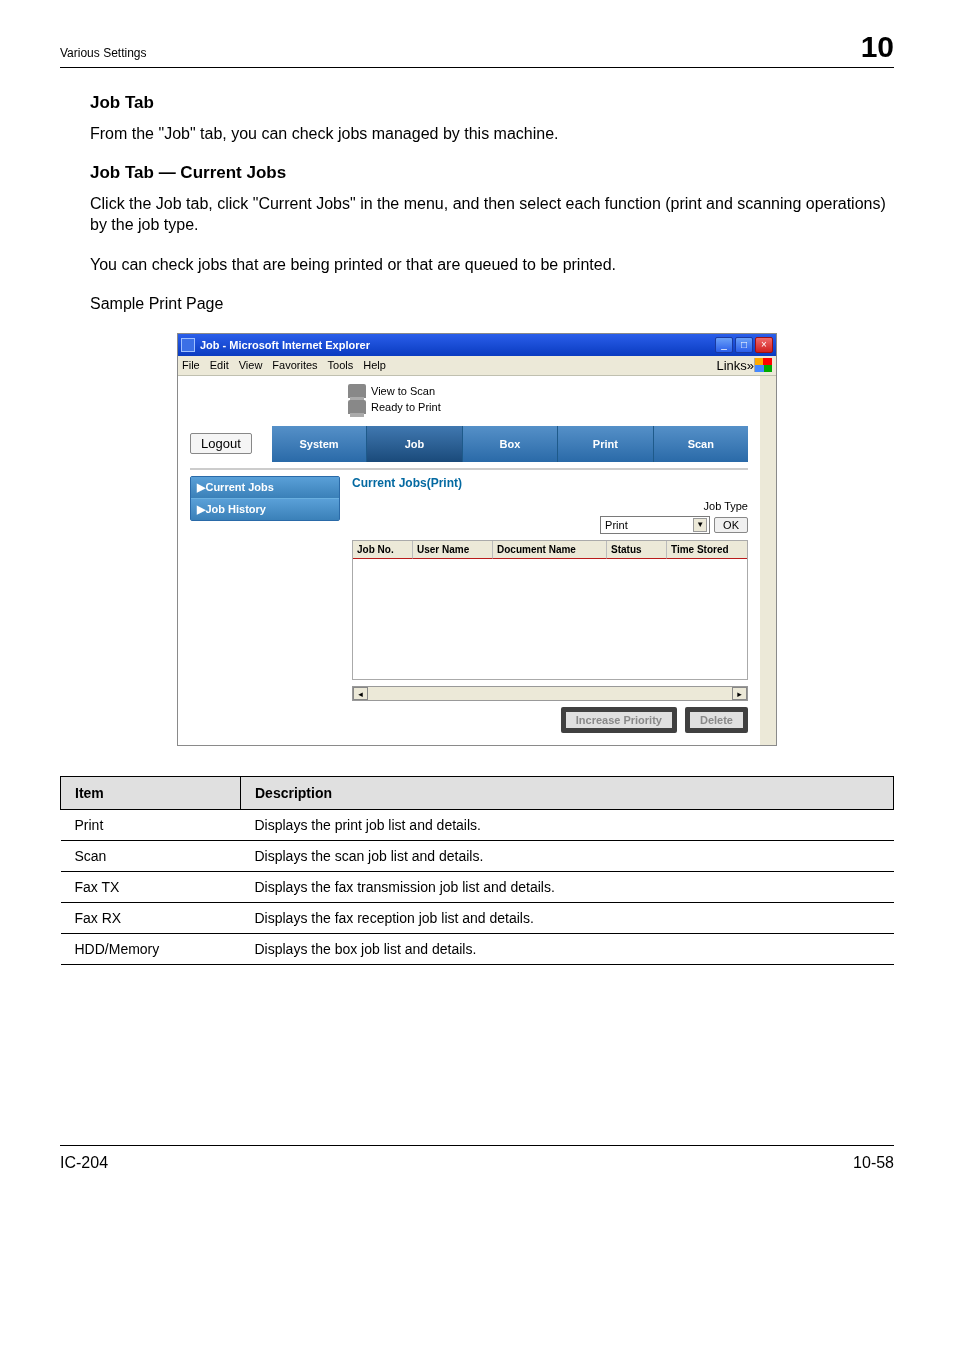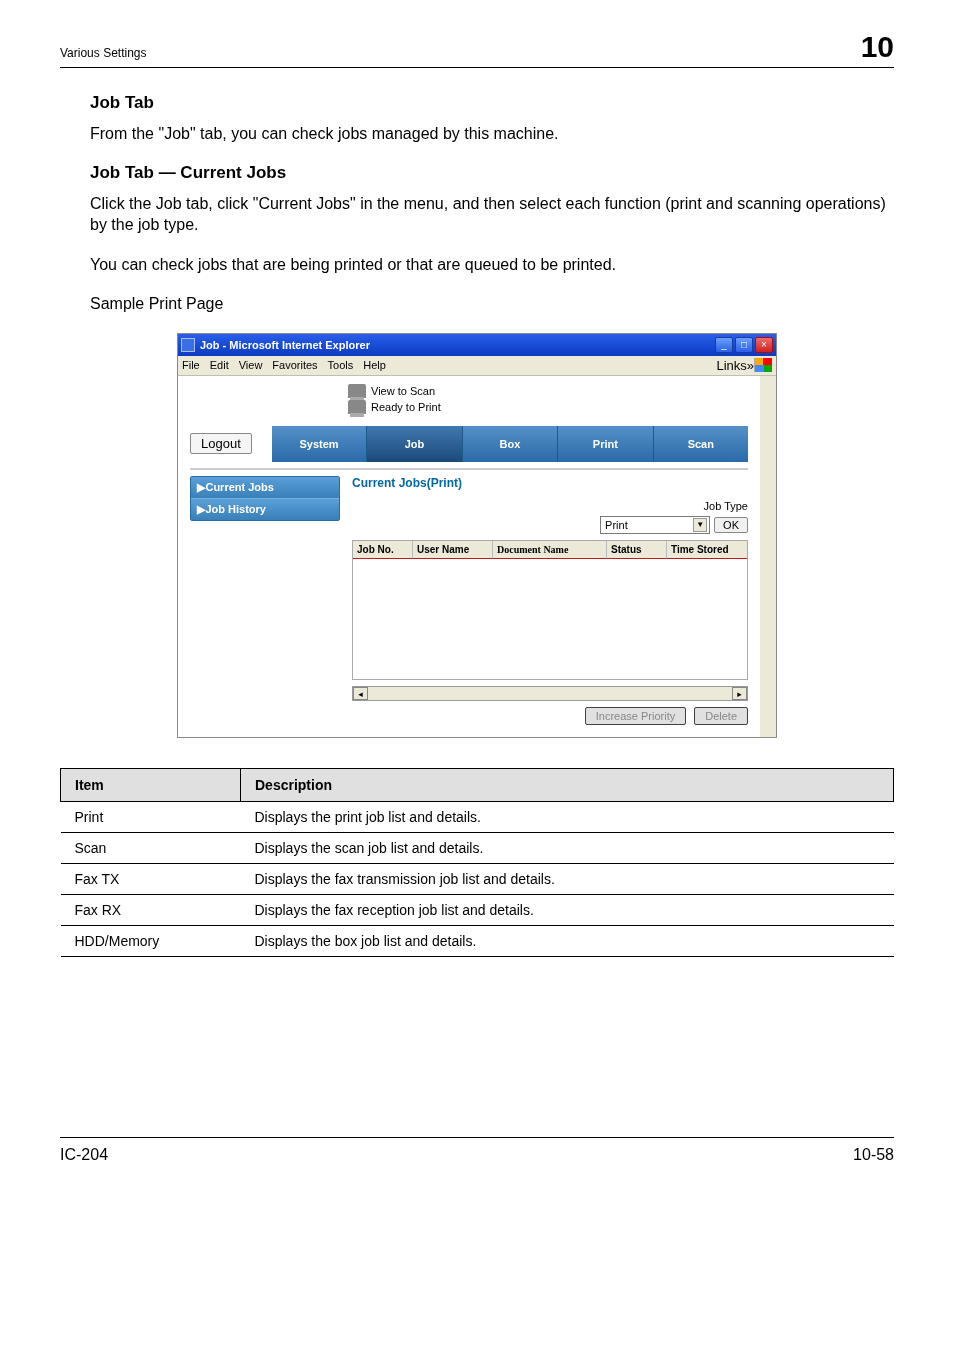--- a/index.html
+++ b/index.html
@@ -274,21 +274,21 @@
     .th {
       border-right: 1px solid #bbb;
       border-bottom: 1px solid #b91c1c;
       padding: 3px 4px;
       font-size: 10px;
       font-weight: bold;
     }
     .th:last-child { border-right: none; }
     .c-jobno   { width: 60px; }
     .c-user    { width: 80px; }
-    .c-docname { flex: 1; font-family: Liberation Serif, serif; }
+    .c-docname { flex: 1; }
     .c-status  { width: 60px; }
     .c-time    { width: 80px; }
     .job-tbody {
       height: 115px;
       background: #fff;
     }
     .scroll-row {
       display: flex;
       align-items: center;
       margin-top: 6px;
@@ -312,26 +312,27 @@
       font-size: 9px;
       line-height: 12px;
     }
     .button-row {
       display: flex;
       justify-content: flex-end;
       gap: 8px;
       margin-top: 6px;
     }
     .grey-btn {
-      border: 1px solid #404040;
+      border: 5px solid #404040;
       background: #e0e0e0;
       color: #888;
       padding: 2px 10px;
       font-size: 11px;
       border-radius: 2px;
+      font-weight: bold;
     }
     .desc-table {
       width: 100%;
       border-collapse: collapse;
       margin: 25px 0 50px 0;
       font-size: 14px;
     }
     .desc-table th {
       background: #e0e0e0;
       text-align: left;

